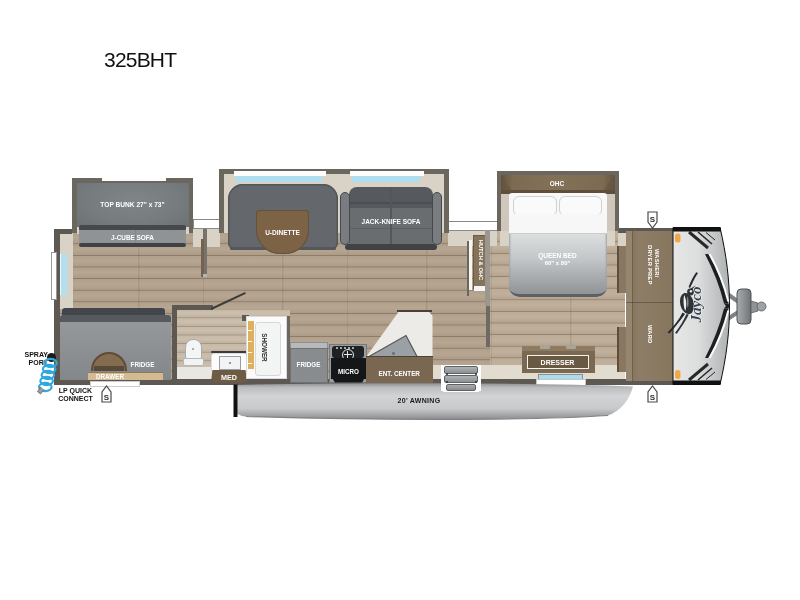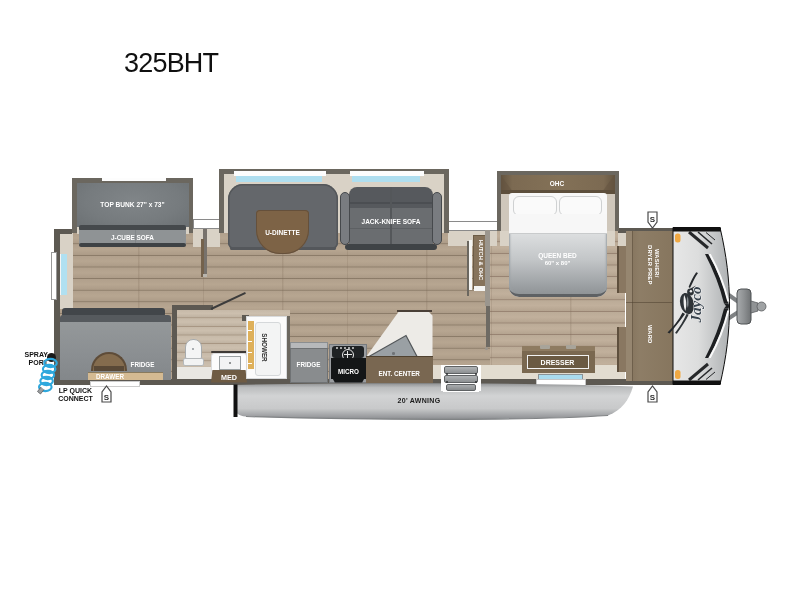--- a/index.html
+++ b/index.html
@@ -5,21 +5,21 @@
   html,body{margin:0;padding:0;background:#fff;}
   #page{position:relative;width:800px;height:600px;background:#fff;overflow:hidden;
         font-family:"Liberation Sans",sans-serif;filter:blur(0.3px) saturate(0.96);}
   .ab{position:absolute;}
   .lbl{position:absolute;color:#fff;font-weight:bold;text-align:center;white-space:nowrap;}
 </style>
 </head>
 <body>
 <div id="page">
 
-<div class="ab" style="left:104px;top:47.5px;font-size:27px;color:#101010;letter-spacing:-0.8px;margin-left:20px;">325BHT</div>
+<div class="ab" style="left:104px;top:47.5px;font-size:21px;color:#101010;letter-spacing:-0.8px;">325BHT</div>
 
 <div class="ab" style="left:60px;top:233px;width:430px;height:146px;
   background:repeating-linear-gradient(180deg,#b2a08b 0px,#b8a690 5px,#ae9c87 10px,#887763 10.8px,#b2a08b 11.6px);"></div>
 
 <div class="ab" style="left:490px;top:231px;width:135px;height:148px;
   background:repeating-linear-gradient(180deg,#bcab96 0px,#c2b09b 5px,#b6a48f 10px,#957f6d 10.8px,#bcab96 11.6px);"></div>
 
 <div class="ab" style="left:60px;top:233px;width:565px;height:146px;
   background:repeating-linear-gradient(90deg,rgba(125,105,85,0.0) 0px,rgba(125,105,85,0.0) 78px,rgba(125,105,85,0.45) 78px,rgba(125,105,85,0.45) 79px,rgba(125,105,85,0.0) 80px,rgba(125,105,85,0.0) 143px,rgba(125,105,85,0.4) 143px,rgba(125,105,85,0.4) 144px);opacity:0.5;"></div>
 

